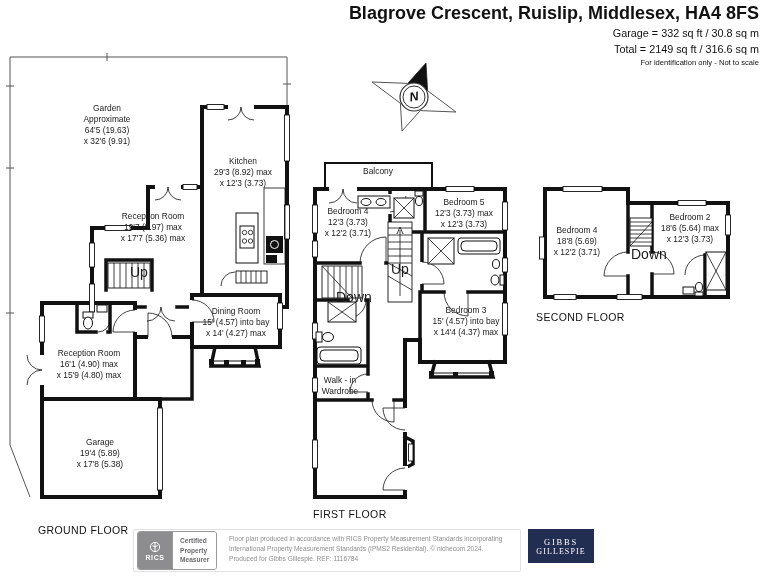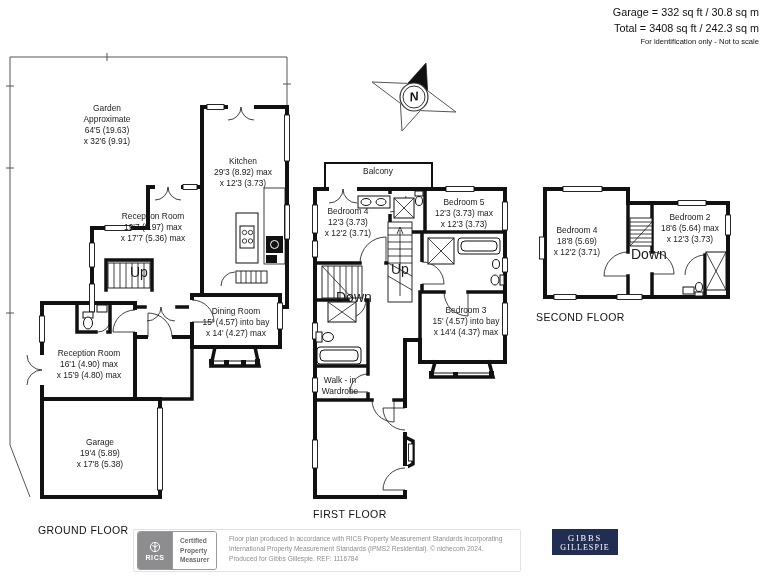--- a/index.html
+++ b/index.html
@@ -35,23 +35,23 @@
         border:1px solid #e2e2e2;border-radius:2px;}
   .ricsbox{position:absolute;left:137px;top:531px;height:37px;display:flex;
            border:1px solid #9a9a9c;border-radius:3px;overflow:hidden;background:#fff;}
   .ricssq{width:34px;background:#8d8d90;color:#fff;display:flex;flex-direction:column;
           align-items:center;justify-content:center;gap:1px;}
   .ricssq .brand{font-size:7px;font-weight:bold;letter-spacing:.6px;}
   .certbox{background:#fff;border-left:1px solid #9a9a9c;padding:2px 7px;display:flex;align-items:center;}
   .certbox div{font-size:6.6px;font-weight:bold;color:#6b6b6e;line-height:1.5;white-space:pre-line;}
   .disc{position:absolute;left:229px;top:534px;width:288px;font-size:6.6px;line-height:1.55;
         color:#8f8f8f;white-space:pre-line;}
-  .gibbs{position:absolute;left:528px;top:529px;width:66px;height:26px;background:#222d52;
+  .gibbs{position:absolute;left:528px;top:529px;width:66px;height:34px;background:#222d52;
          color:#fff;display:flex;flex-direction:column;align-items:center;justify-content:center;
-         font-family:"Liberation Serif",serif;margin-left:24px;}
+         font-family:"Liberation Serif",serif;}
   .gibbs .l1{font-size:8.5px;letter-spacing:1.8px;}
   .gibbs .l2{font-size:8px;letter-spacing:1.1px;}
 </style>
 </head>
 <body>
 
 <div id="canvas">
 
   <svg width="768" height="576" viewBox="0 0 768 576">
 
@@ -264,22 +264,23 @@
                                            M456,112 L427.6,90.7 M456,112 L420.3,110.6
                                            M402,131 L420.3,110.6 M402,131 L400.4,103.3
                                            M372,82 L400.4,103.3 M372,82 L407.7,83.4"></path>
       <polygon fill="#111" points="426,63 407.7,83.4 427.6,90.7"></polygon>
       <circle cx="414" cy="97" r="14" fill="#fff" stroke="#333" stroke-width="1.2"></circle>
       <circle cx="414" cy="97" r="11" fill="none" stroke="#333" stroke-width="1"></circle>
     </g>
   </svg>
 
   <div class="hdr">
+    <div class="title">Blagrove Crescent, Ruislip, Middlesex, HA4 8FS</div>
     <div class="area">Garage = 332 sq ft / 30.8 sq m</div>
-    <div class="area">Total = 3408 sq ft / 242.3 sq m</div>
+    <div class="area">Total = 2149 sq ft / 316.6 sq m</div>
     <div class="note">For identification only - Not to scale</div>
   </div>
 
   <div class="nlbl">N</div>
 
   <div class="rl" style="left:107px;top:103px;">Garden
 Approximate
 64'5 (19.63)
 x 32'6 (9.91)</div>
   <div class="rl" style="left:243px;top:156px;">Kitchen

